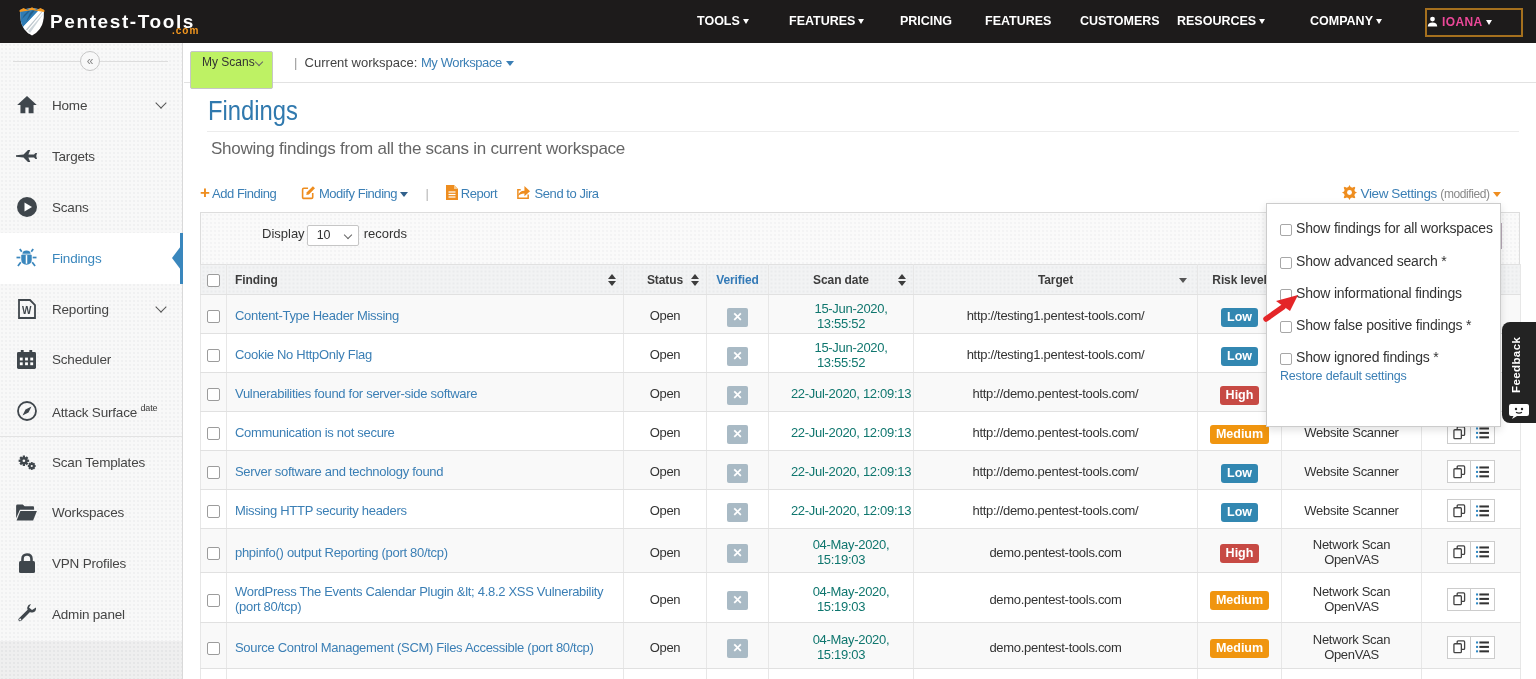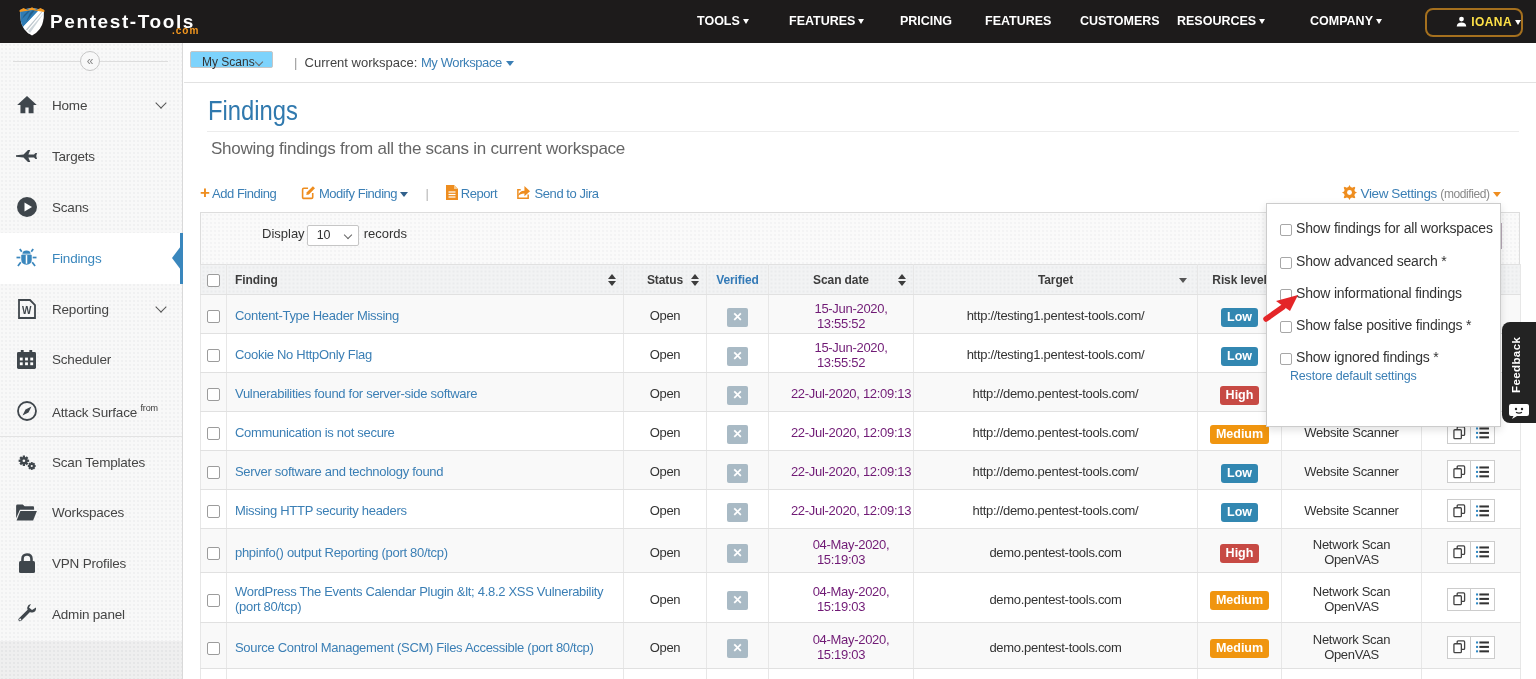--- a/index.html
+++ b/index.html
@@ -8,22 +8,22 @@
 body { position:relative; }
 .abs { position:absolute; }
 
 
 .topbar { position:absolute; left:0; top:0; width:1536px; height:43px; background:#1d1b1b; }
 .nav-item { position:absolute; top:0; height:43px; line-height:43px; color:#fff;
   font-size:12.5px; font-weight:bold; letter-spacing:0; white-space:nowrap; }
 .nav-caret { display:inline-block; width:0; height:0; border-left:3.8px solid transparent;
   border-right:3.8px solid transparent; border-top:5.5px solid #fff; margin-left:3px; vertical-align:1px; }
 .userbox { position:absolute; left:1425px; top:8px; width:98px; height:29px;
-  border:2px solid #a5701e; border-radius:8px; color:#fde047; font-size:12px; font-weight:bold;
-  letter-spacing:.4px; line-height:25px; text-align:right; }
+  border:2px solid #a5701e; border-radius:0; color:#ec4899; font-size:12px; font-weight:bold;
+  letter-spacing:.4px; line-height:25px; text-align:left; }
 
 
 .sidebar { position:absolute; left:0; top:43px; width:183px; height:636px;
   background:#f8f8f8 radial-gradient(circle, rgba(120,130,140,0.06) 0.8px, transparent 1px);
   background-size:4px 4px; border-right:1px solid #d9d9d9; }
 .side-collapse { position:absolute; left:0; top:0; width:182px; height:38px; }
 .side-line { position:absolute; left:13px; right:14px; top:18px; border-top:1px solid #ddd; }
 .side-circle { position:absolute; left:80px; top:8px; width:20px; height:20px; border-radius:50%;
   border:1px solid #c6c6c6; background:#f8f8f8; color:#888; font-size:12px; text-align:center;
   line-height:18px; }
@@ -38,22 +38,22 @@
 .mi.active .marker { position:absolute; right:-1px; top:0; bottom:0; width:3px; background:#3a87bd; }
 .mi.active .marker:before { content:""; position:absolute; right:2px; top:50%; margin-top:-12px;
   border-top:12px solid transparent; border-bottom:12px solid transparent; border-right:9px solid #3a87bd; }
 .side-bottom { position:absolute; left:0; top:598px; width:182px; height:38px;
   background:#efefef radial-gradient(circle, rgba(120,130,140,0.08) 0.8px, transparent 1px); background-size:4px 4px; }
 sup.beta { font-size:9px; color:#3a3a3a; }
 
 
 .subbar { position:absolute; left:184px; top:43px; width:1352px; height:40px; background:#fff;
   border-bottom:1px solid #e2e2e2; }
-.myscans { position:absolute; left:6px; top:8px; width:83px; height:17px; border:1px solid #c6c6c6;
-  border-radius:2px; font-size:12px; color:#333; line-height:21px; padding-left:11px; background:#7dd3fc; }
+.myscans { position:absolute; left:6px; top:8px; width:83px; height:38px; border:1px solid #c6c6c6;
+  border-radius:2px; font-size:12px; color:#333; line-height:21px; padding-left:11px; background:#bef264; }
 .myscans .chev { position:absolute; right:10px; top:7px; width:6px; height:6px;
   border-right:1.5px solid #666; border-bottom:1.5px solid #666; transform:rotate(45deg); }
 .crumb { position:absolute; left:110px; top:0; height:40px; line-height:40px; font-size:13px; color:#434343; }
 .crumb a { color:#3b7fb5; text-decoration:none; }
 .caret-blue { display:inline-block; width:0; height:0; border-left:4.5px solid transparent;
   border-right:4.5px solid transparent; border-top:5px solid #3b7fb5; margin-left:4px; vertical-align:1px; }
 
 
 h1.page { position:absolute; left:208px; top:95px; font-size:28px; font-weight:normal;
   color:#3079ae; transform:scaleX(.85); transform-origin:left top; }
@@ -92,21 +92,21 @@
 th.th-target { background:#e5ecf2; color:#337ab7; font-weight:bold; }
 table.grid td { text-align:center; padding-top:3px; vertical-align:middle; }
 tr.odd td { background:#f9f9f9; }
 tr.even td { background:#ffffff; }
 tr.r1 { height:39px; }
 tr.r7 { height:44px; }
 tr.r8 { height:50px; }
 tr.r9 { height:46px; }
 table.grid td.c-find, table.grid th.th-find { text-align:left; padding-left:8px; }
 td.c-find a { color:#3b7fb5; text-decoration:none; }
-td.c-date a { color:#701a75; text-decoration:none;margin-left:20px; }
+td.c-date a { color:#0f766e; text-decoration:none;margin-left:20px; }
 .cb { display:inline-block; width:13px; height:13px; border:1px solid #9c9c9c; border-radius:2px;
   background:#fff; vertical-align:middle; }
 .sort { position:absolute; right:7px; top:50%; margin-top:-6px; }
 .sort i { display:block; width:0; height:0; border-left:4px solid transparent; border-right:4px solid transparent; }
 .sort i.up { border-bottom:5px solid #3d3d3d; margin-bottom:2px; }
 .sort i.dn { border-top:5px solid #3d3d3d; }
 .sort-dn-only { position:absolute; right:10px; top:50%; margin-top:-2px; width:0; height:0;
   border-left:4px solid transparent; border-right:4px solid transparent; border-top:5px solid #555; }
 .badge { display:inline-block; padding:2px 6px 3px; border-radius:3px; color:#fff; position:relative; top:1.5px;
   font-size:12.5px; font-weight:bold; letter-spacing:0; }
@@ -120,21 +120,21 @@
   display:flex; align-items:center; justify-content:center; }
 .act-btn + .act-btn { border-left:none; }
 
 
 .vs-drop { position:absolute; left:1266px; top:203px; width:235px; height:224px; background:#fff;
   border:1px solid #ccc; box-shadow:0 3px 8px rgba(0,0,0,.12); z-index:5; }
 .vs-drop .item { height:32.3px; display:flex; align-items:flex-end; padding-left:13px;
   font-size:14px; letter-spacing:-0.2px; color:#333; white-space:nowrap; }
 .vs-drop .item:first-child { margin-top:0px; }
 .vs-drop .item .cb { width:12px; height:12px; margin-right:4px; border-color:#a7a7a7; }
-.vs-drop .restore { padding-left:23px; font-size:12.5px; letter-spacing:-0.2px; color:#3b7fb5; margin-top:4px; }
+.vs-drop .restore { padding-left:13px; font-size:12.5px; letter-spacing:-0.2px; color:#3b7fb5; margin-top:4px; }
 
 
 .feedback { position:absolute; left:1502px; top:322px; width:34px; height:101px; background:#232323;
   border-radius:8px 0 0 8px; z-index:6; }
 .feedback .txt { position:absolute; left:8px; top:10px; width:18px; height:66px; color:#fff;
   font-size:11.5px; font-weight:bold; writing-mode:vertical-rl; transform:rotate(180deg);
   text-align:center; letter-spacing:.4px; }
 </style>
 </head>
 <body>
@@ -255,21 +255,21 @@
         </span>
         <span class="lbl">Scheduler</span>
       </div>
     <div class="mi">
         <span class="ic">
           <svg width="20" height="20" viewBox="0 0 20 20">
             <circle cx="10" cy="10" r="9" fill="none" stroke="#3f464c" stroke-width="1.8"></circle>
             <path d="M14.5 5.5 L11.5 11.5 L5.5 14.5 L8.5 8.5 Z" fill="#3f464c"></path>
           </svg>
         </span>
-        <span class="lbl">Attack Surface <sup class="beta">from</sup></span>
+        <span class="lbl">Attack Surface <sup class="beta">date</sup></span>
       </div>
     <div class="mi" style="border-top:1px solid #e3e3e3;">
         <span class="ic">
           <svg width="24" height="21" viewBox="0 0 24 20">
             <g fill="#3f464c">
               <circle cx="9" cy="8" r="4.2"></circle>
               <g stroke="#3f464c" stroke-width="2.6">
                 <path d="M9 2 V14"></path>
                 <path d="M3 8 H15"></path>
                 <path d="M4.8 3.8 L13.2 12.2"></path>

